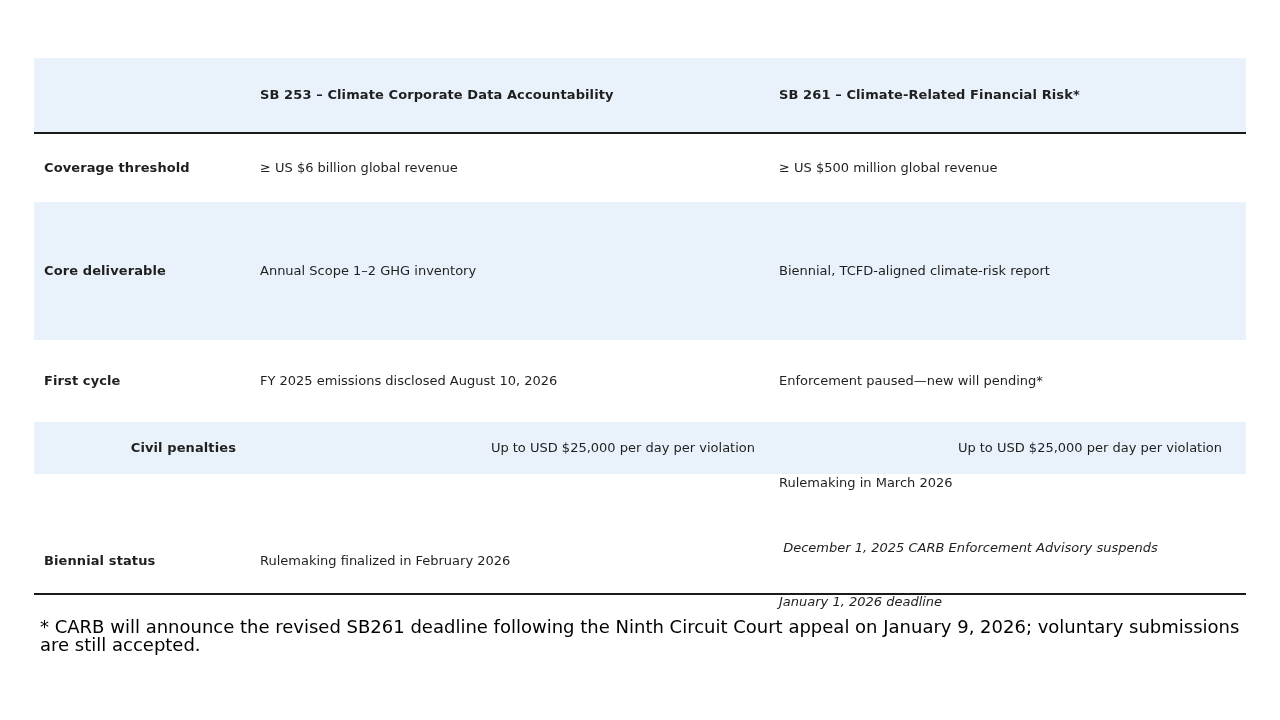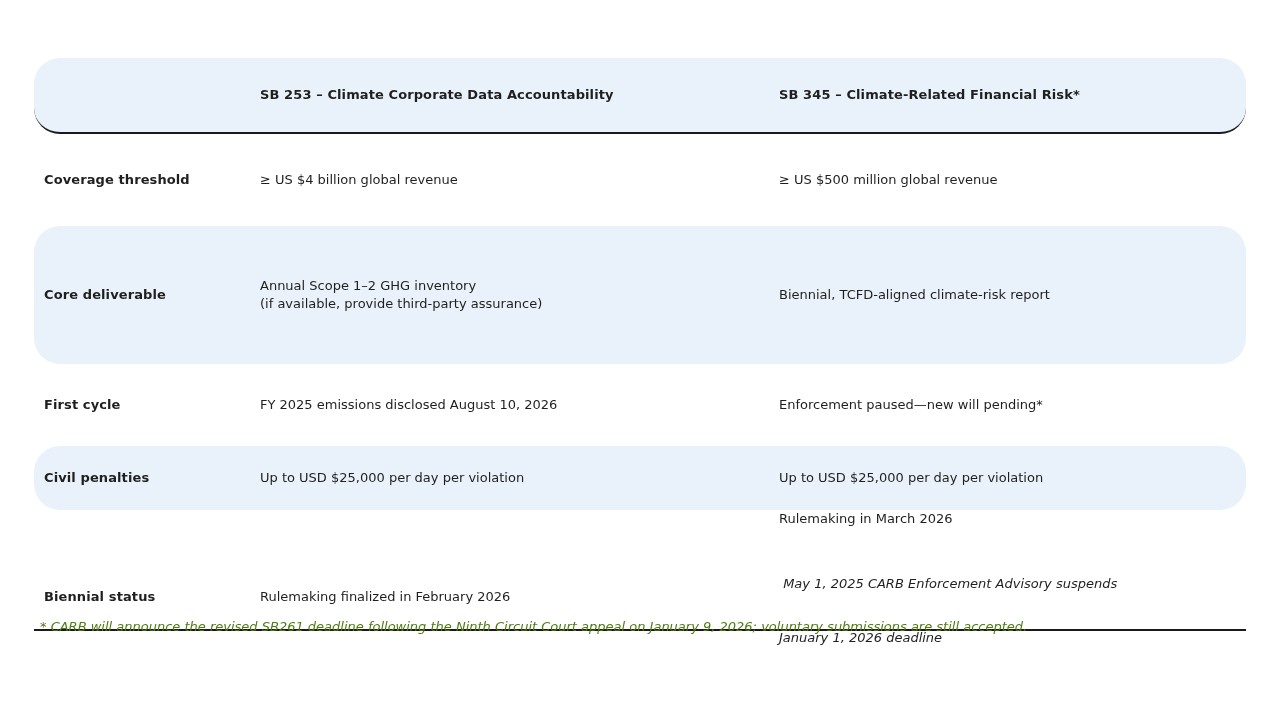--- a/index.html
+++ b/index.html
@@ -17,66 +17,64 @@
     width: 1212px;
     border-bottom: 2px solid #1a1a1a;
   }
   .trow {
     display: grid;
     grid-template-columns: 226px 519px 467px;
     align-items: center;
     font-size: 13px;
     line-height: 18px;
   }
-  .shaded { background: #e9f2fa; border-radius: 26px; }
+  .shaded { background: #e9f2fa; }
   .trow-header { height: 76px; border-bottom: 2px solid #1a1a1a; }
-  .trow-coverage { height: 92px; }
+  .trow-coverage { height: 68px; }
   .trow-core { height: 138px; }
   .trow-first { height: 82px; }
-  .trow-civil { height: 64px; }
+  .trow-civil { height: 52px; text-align: right; }
   .trow-status { height: 119px; }
   .cell { padding-right: 24px; }
   .cell-label { padding-left: 10px; font-weight: bold; letter-spacing: 0.1px; }
   .bold { font-weight: bold; letter-spacing: 0.1px; }
   .italic { font-style: italic; white-space: pre-wrap; }
   .status-note { margin-top: 11px; }
   .footnote {
     position: absolute;
     left: 40px; top: 618px;
     width: 1210px;
-    font-size: 13px;
-    font-style: italic;
+    font-size: 18px;
     line-height: 18px;
-    color: #4d7c0f;
+    color: #000000;
   }
 </style>
 </head>
 <body>
 
 <div class="canvas">
 
   <div class="comparison-table">
 
     <div class="trow trow-header shaded">
       <div class="cell cell-label"></div>
       <div class="cell bold">SB 253 – Climate Corporate Data Accountability</div>
-      <div class="cell bold">SB 345 – Climate-Related Financial Risk*</div>
+      <div class="cell bold">SB 261 – Climate-Related Financial Risk*</div>
     </div>
 
     <div class="trow trow-coverage">
       <div class="cell cell-label">Coverage threshold</div>
-      <div class="cell">≥ US $4 billion global revenue</div>
+      <div class="cell">≥ US $6 billion global revenue</div>
       <div class="cell">≥ US $500 million global revenue</div>
     </div>
 
     <div class="trow trow-core shaded">
       <div class="cell cell-label">Core deliverable</div>
       <div class="cell">
         <div>Annual Scope 1–2 GHG inventory</div>
-        <div>(if available, provide third-party assurance)</div>
       </div>
       <div class="cell">Biennial, TCFD-aligned climate-risk report</div>
     </div>
 
     <div class="trow trow-first">
       <div class="cell cell-label">First cycle</div>
       <div class="cell">FY 2025 emissions disclosed August 10, 2026</div>
       <div class="cell">Enforcement paused—new will pending*</div>
     </div>
 
@@ -85,21 +83,21 @@
       <div class="cell">Up to USD $25,000 per day per violation</div>
       <div class="cell">Up to USD $25,000 per day per violation</div>
     </div>
 
     <div class="trow trow-status">
       <div class="cell cell-label">Biennial status</div>
       <div class="cell">Rulemaking finalized in February 2026</div>
       <div class="cell">
         <div>Rulemaking in March 2026</div>
         <div class="italic status-note">
-          <div> May 1, 2025 CARB Enforcement Advisory suspends</div>
+          <div> December 1, 2025 CARB Enforcement Advisory suspends</div>
           <div>January 1, 2026 deadline</div>
         </div>
       </div>
     </div>
 
   </div>
 
   <div class="footnote">* CARB will announce the revised SB261 deadline following the Ninth Circuit Court appeal on January 9, 2026; voluntary submissions are still accepted.</div>
 
 </div>

